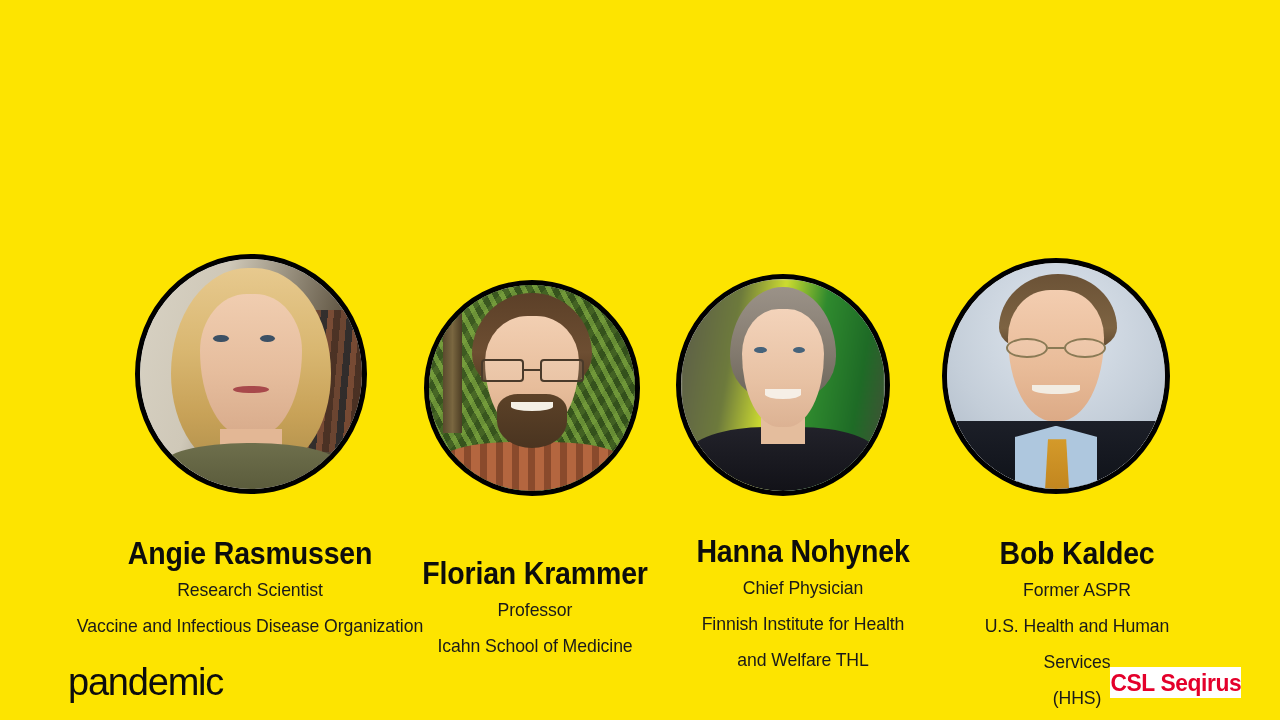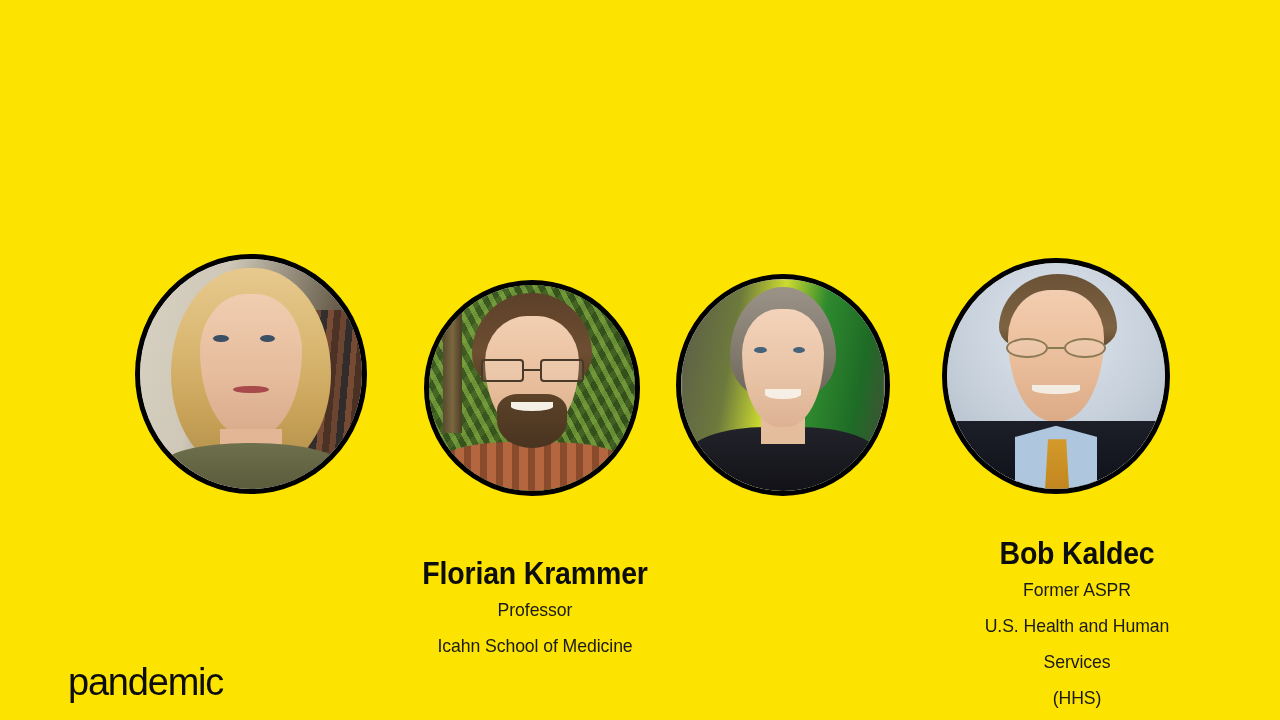--- a/index.html
+++ b/index.html
@@ -417,37 +417,55 @@
           <span class="lens r"></span>
           <span class="bridge"></span>
         </div>
       </div>
     </div>
 
   </div>
 
   <div class="speaker-texts">
 
+    <div class="speaker-text" id="text-1">
+      <div class="sp-name">Angie Rasmussen</div>
+      <div class="sp-role">Research Scientist</div>
+      <div class="sp-org">
+        <span class="org-line">Vaccine and Infectious Disease Organization</span>
+      </div>
+    </div>
 
     <div class="speaker-text" id="text-2">
       <div class="sp-name">Florian Krammer</div>
       <div class="sp-role">Professor</div>
       <div class="sp-org">
         <span class="org-line">Icahn School of Medicine</span>
       </div>
     </div>
 
+    <div class="speaker-text" id="text-3">
+      <div class="sp-name">Hanna Nohynek</div>
+      <div class="sp-role">Chief Physician</div>
+      <div class="sp-org">
+        <span class="org-line">Finnish Institute for Health</span>
+        <span class="org-line">and Welfare THL</span>
+      </div>
+    </div>
 
     <div class="speaker-text" id="text-4">
       <div class="sp-name">Bob Kaldec</div>
       <div class="sp-role">Former ASPR</div>
       <div class="sp-org">
         <span class="org-line">U.S. Health and Human Services</span>
         <span class="org-line">(HHS)</span>
       </div>
     </div>
 
   </div>
 
   <div class="logo-airfinity">pandemic</div>
 
+  <div class="logo-csl">
+    <span class="logo-csl-text">CSL Seqirus</span>
+  </div>
 
 </div>
 
 </body></html>

